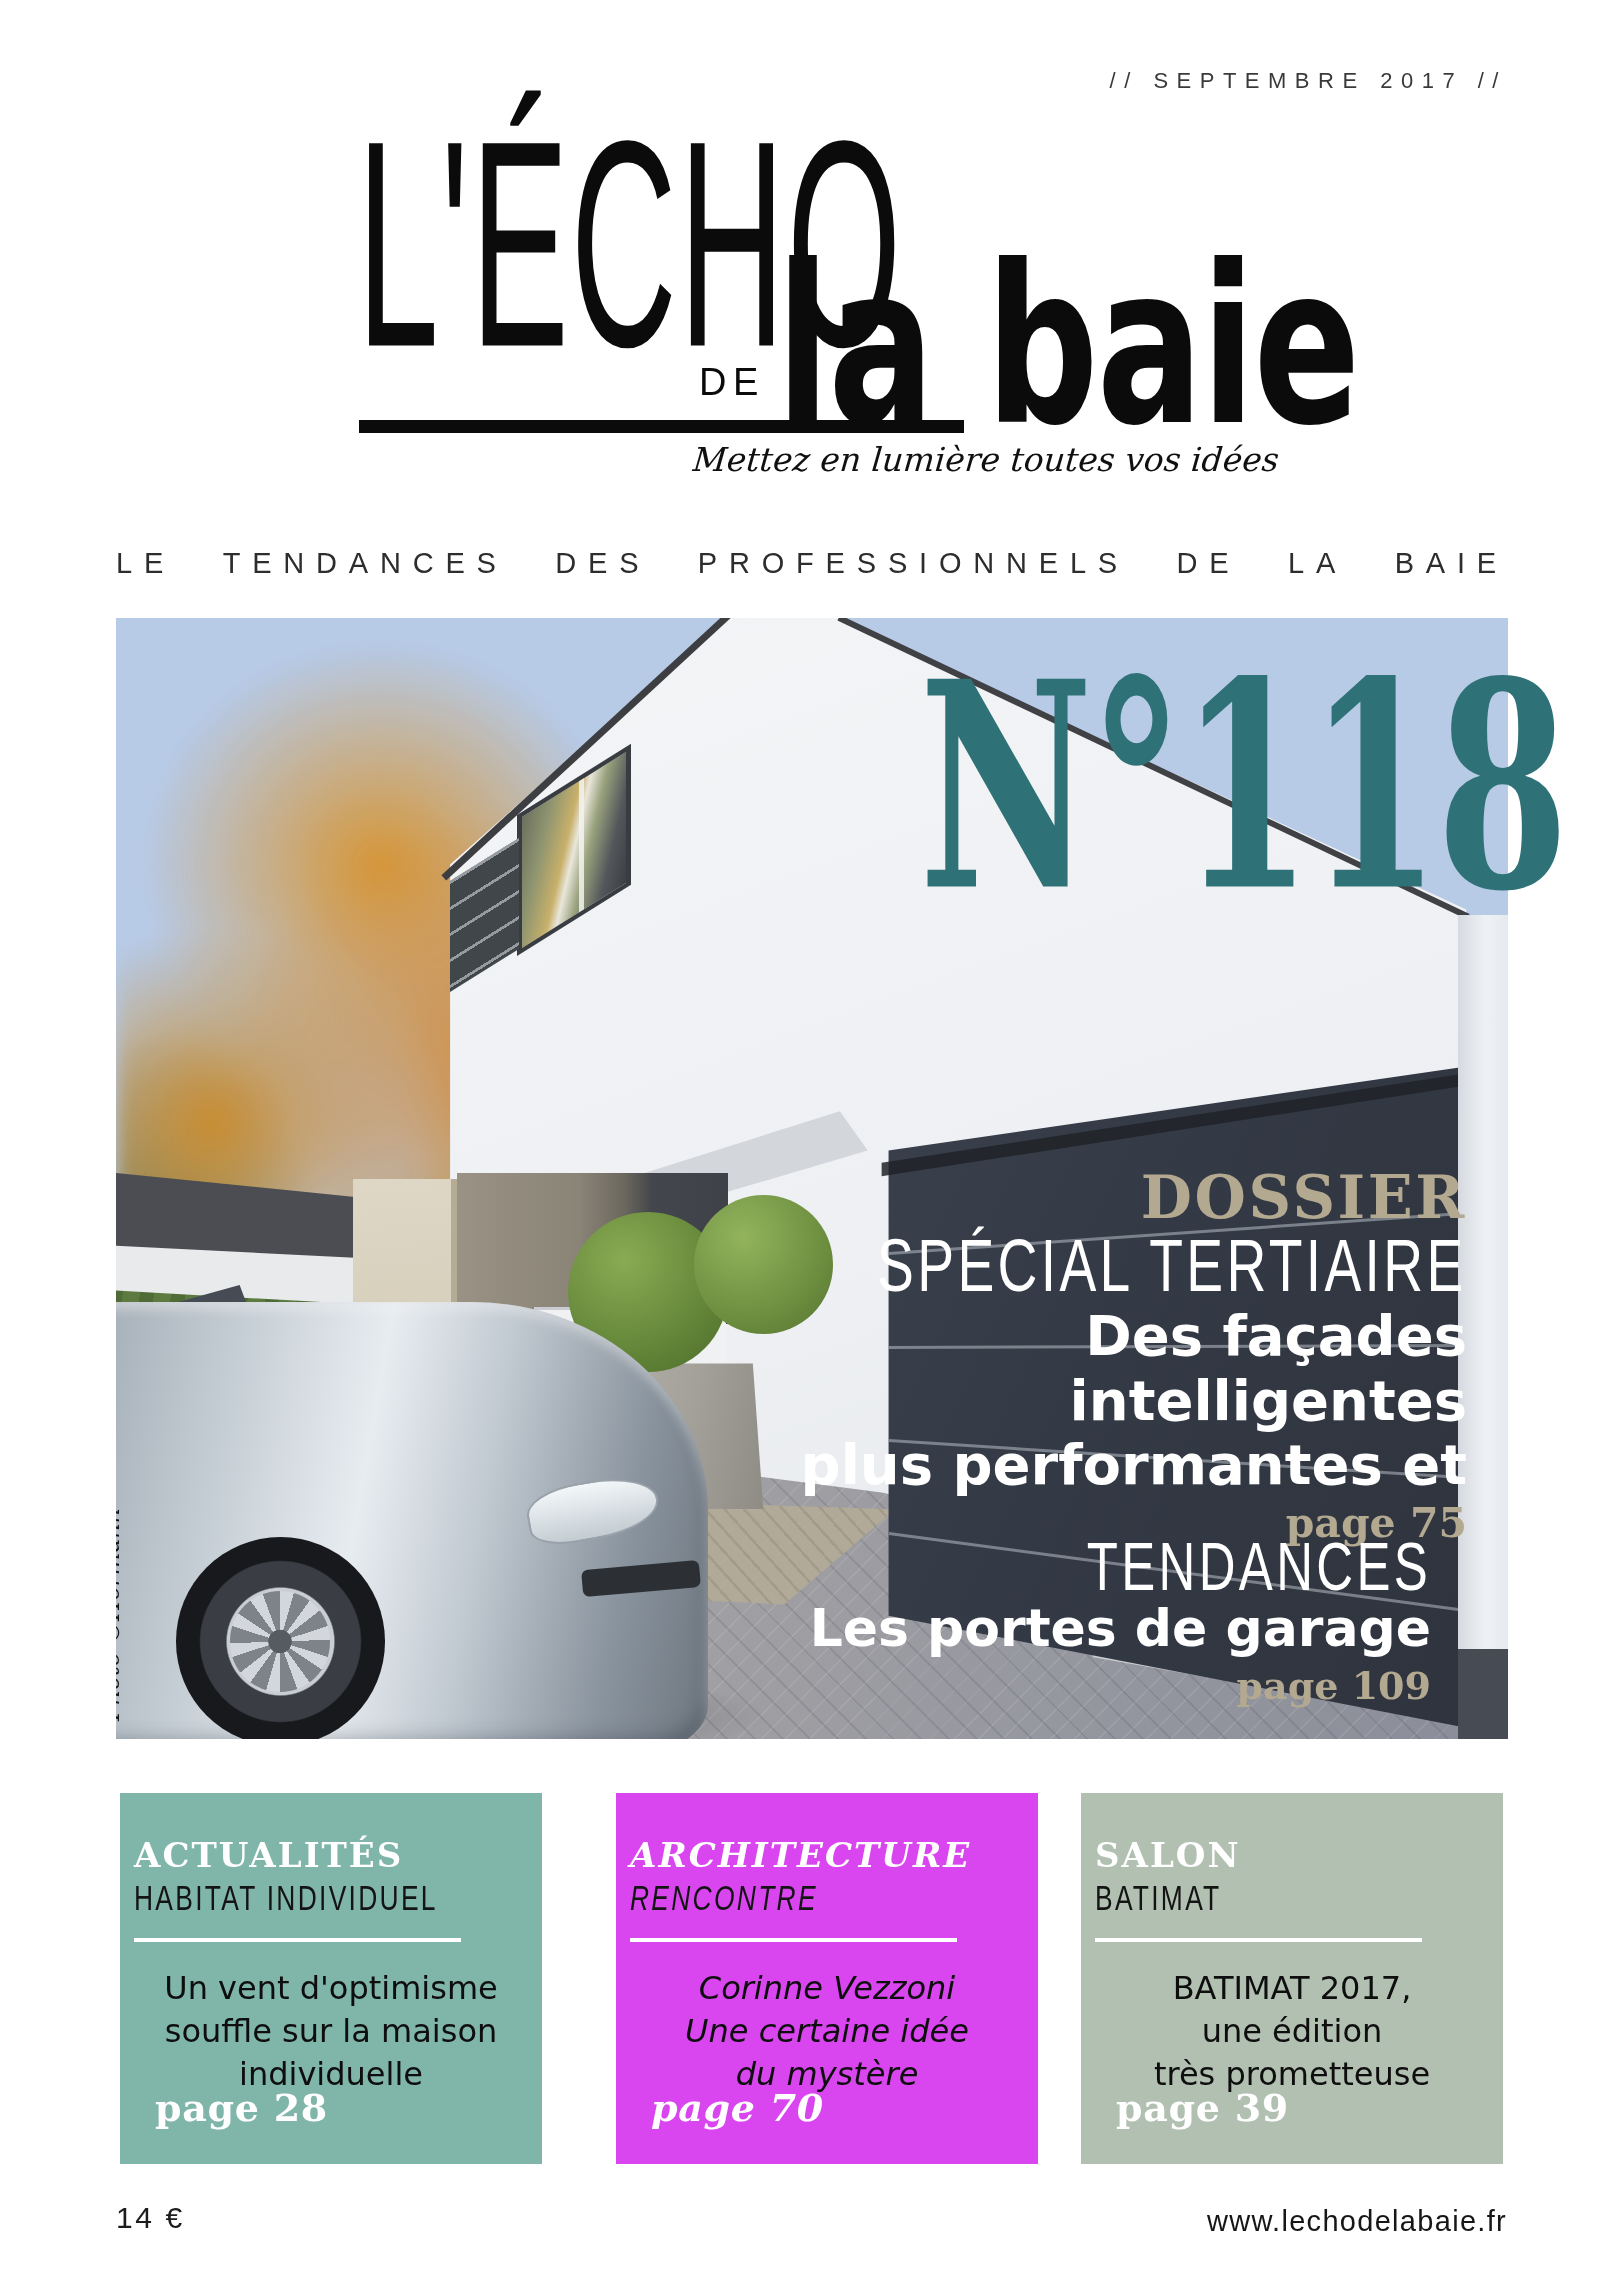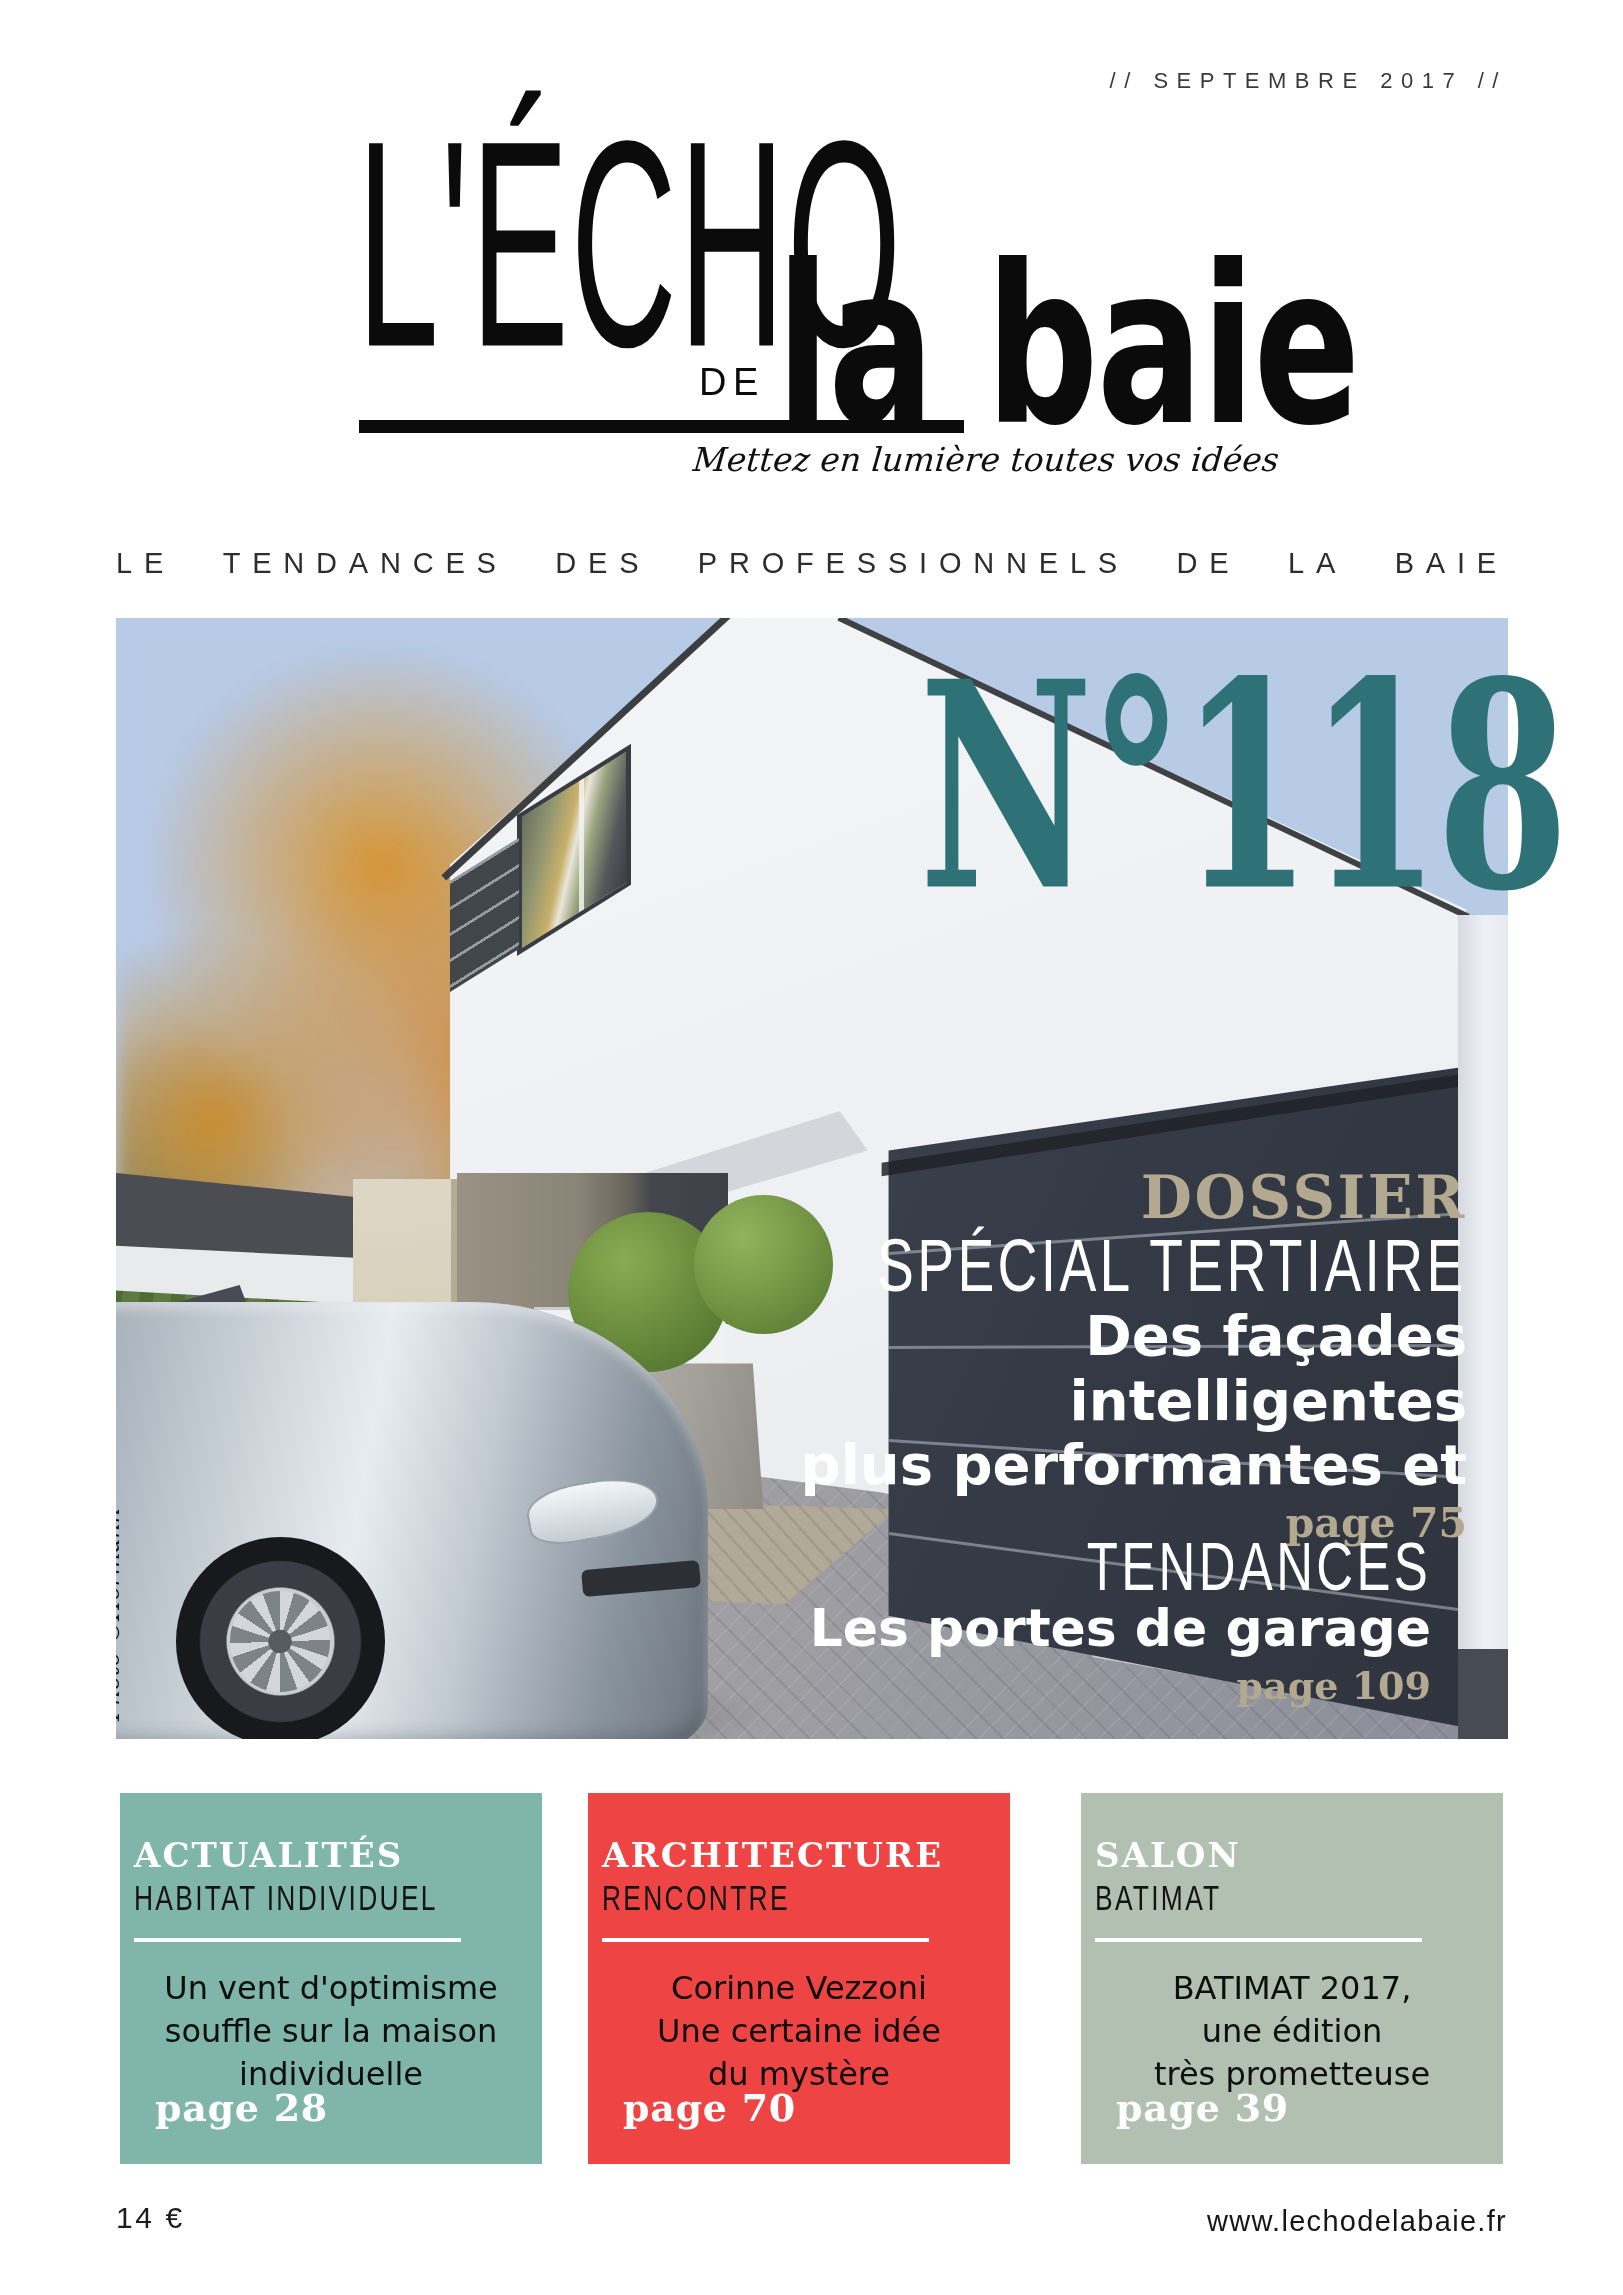--- a/index.html
+++ b/index.html
@@ -135,21 +135,21 @@
   .tendances-title{margin-top:5.2px;font-family:"DejaVu Sans",sans-serif;font-weight:700;font-size:52px;
                    line-height:1;white-space:nowrap;}
   .tendances .page-ref{margin-top:9.2px;font-size:38px;}
 
   .photo-credit{position:absolute;left:9.2px;bottom:18.3px;transform:rotate(-90deg);transform-origin:left bottom;
     font-family:"DejaVu Serif",serif;font-style:italic;font-size:23.6px;color:#141414;white-space:nowrap;}
 
   
   .card{position:absolute;top:1793px;width:422px;height:371px;box-sizing:border-box;padding:42px 14px;}
   .card--teal{left:120px;background:#80b6aa;}
-  .card--yellow{left:588px;background:#ef4444;}
+  .card--yellow{left:616px;background:#d946ef;font-style:italic;}
   .card--sage{left:1081px;background:#b1c0b1;}
   .card-cat{font-family:"DejaVu Serif",serif;font-weight:700;font-size:34px;letter-spacing:2px;color:#ffffff;}
   .card-topic{display:inline-block;margin-top:9.2px;font-size:30px;letter-spacing:2.6px;color:#141414;
               transform:scale(.88,1.18);transform-origin:left bottom;white-space:nowrap;}
   .card-rule{width:327px;height:4.6px;background:#ffffff;margin-top:19.6px;}
   .card-title{margin-top:25px;font-family:"DejaVu Sans",sans-serif;font-weight:400;font-size:32px;
               line-height:1.34;color:#0e0e0e;white-space:nowrap;text-align:center;}
   .card-page{position:absolute;left:35px;bottom:34px;font-family:"DejaVu Serif",serif;font-weight:700;
              font-size:38px;letter-spacing:0.7px;color:#ffffff;}
 

